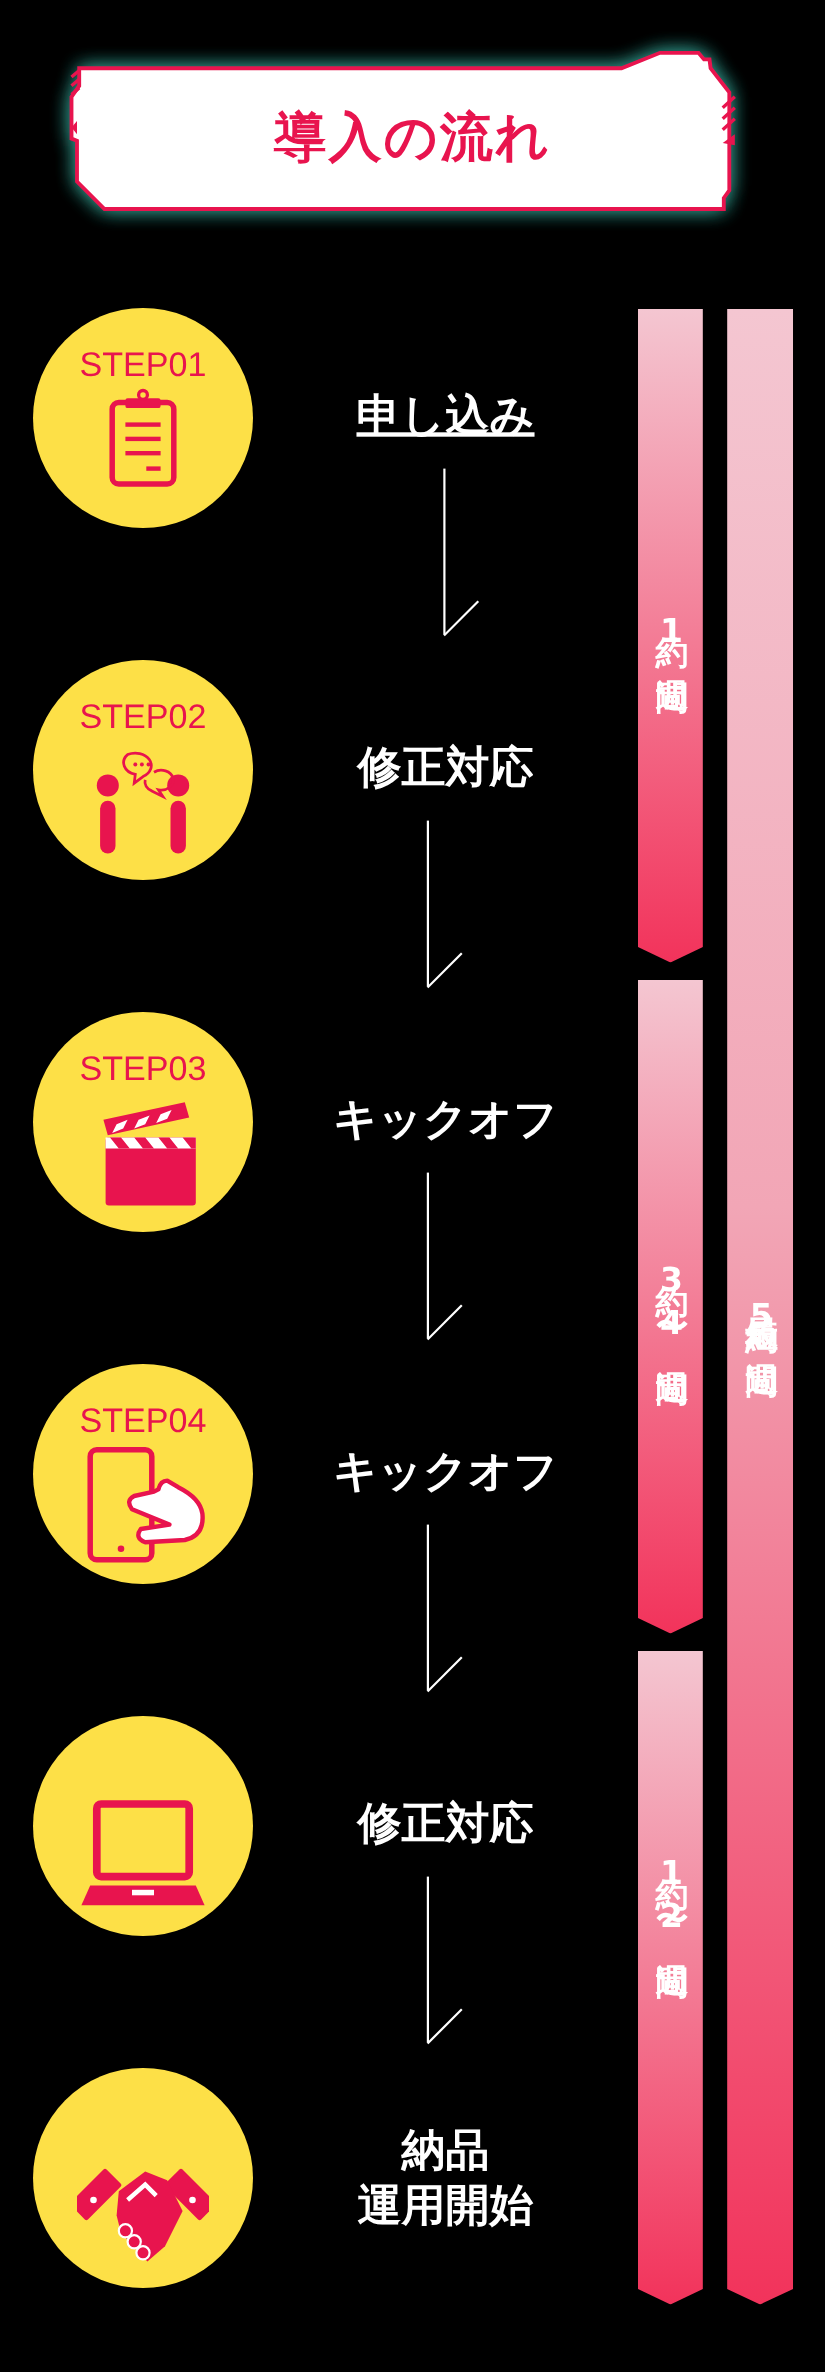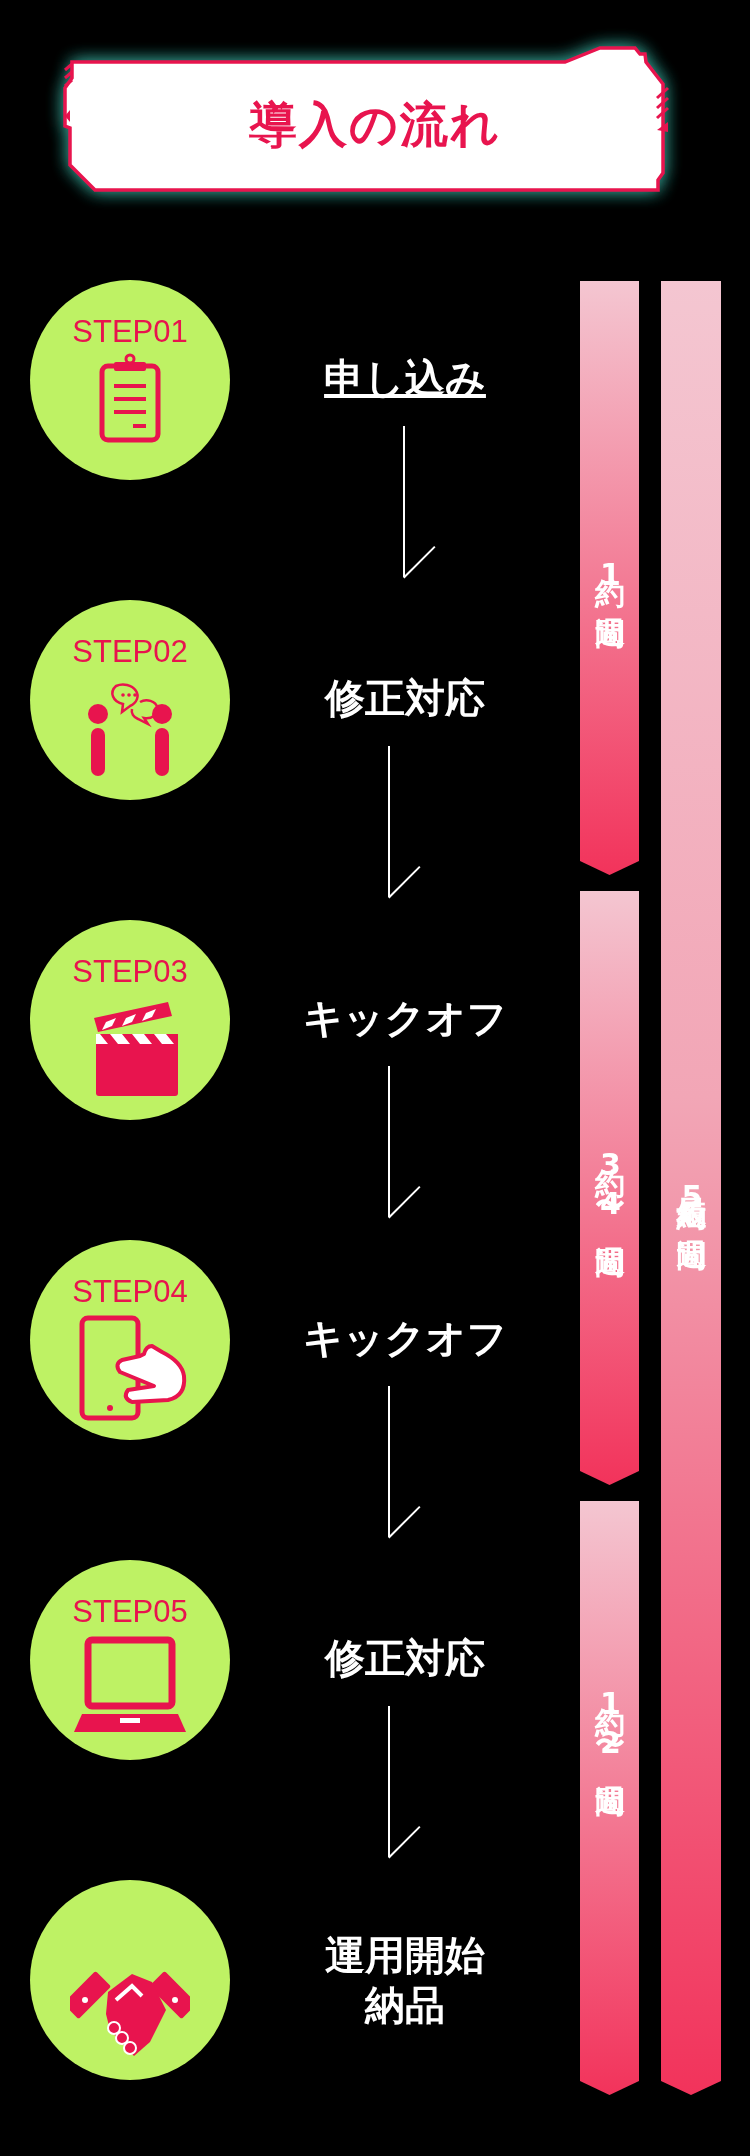--- a/index.html
+++ b/index.html
@@ -13,21 +13,21 @@
     position: absolute; left: 0; top: 0; width: 630px; height: 150px;
     display: flex; align-items: center; justify-content: center;
     color: #e8144e; font-size: 48px; font-weight: bold; letter-spacing: 2px;
     padding-top: 4px;
   }
 
   
   .step { position: absolute; left: 0; width: 560px; }
   .circle {
     position: absolute; left: 30px; top: 0; width: 200px; height: 200px;
-    border-radius: 50%; background: #bef264;
+    border-radius: 50%; background: #fde047;
   }
   .step-num {
     position: absolute; left: 0; top: 34px; width: 200px; text-align: center;
     color: #e8144e; font-family: "Liberation Sans", sans-serif; font-size: 31px; font-weight: 400;
     letter-spacing: 0px;
   }
   .step-icon { position: absolute; left: 40px; top: 72px; width: 120px; height: 110px; }
   .step-label {
     position: absolute; left: 270px; width: 270px; text-align: center;
     color: #fff; font-size: 40px; font-weight: bold; line-height: 50px;
@@ -148,21 +148,20 @@
   </div>
   <div class="step-label" style="top:73px;">キックオフ</div>
 </div>
 <div class="connector" style="left:388px; top:1386px;">
   <div class="vline" style="height:151px;"></div>
   <div class="diag" style="top:151px;"></div>
 </div>
 
 <div class="step" style="top:1560px;">
   <div class="circle">
-    <div class="step-num">STEP05</div>
     <svg class="step-icon" viewBox="0 0 120 110">
       <rect x="18" y="8" width="84" height="66" rx="4" fill="none" stroke="#e8144e" stroke-width="7"></rect>
       <path d="M12 82 L108 82 L116 100 L4 100 Z" fill="#e8144e"></path>
       <rect x="50" y="86" width="20" height="5" fill="#fff"></rect>
     </svg>
   </div>
   <div class="step-label" style="top:73px;">修正対応</div>
 </div>
 <div class="connector" style="left:388px; top:1706px;">
   <div class="vline" style="height:151px;"></div>
@@ -177,22 +176,22 @@
       <rect x="92" y="20" width="22" height="46" rx="2" transform="rotate(-45 103 43)" fill="#e8144e"></rect>
       <circle cx="105" cy="48" r="3" fill="#fff"></circle>
       <path d="M38 40 L62 22 L82 30 L96 58 L80 90 L64 104 L40 78 L36 62 Z" fill="#e8144e"></path>
       <path d="M46 48 L62 34 L72 44" fill="none" stroke="#fff" stroke-width="4"></path>
       <circle cx="44" cy="76" r="6" fill="#e8144e" stroke="#fff" stroke-width="2"></circle>
       <circle cx="52" cy="86" r="6" fill="#e8144e" stroke="#fff" stroke-width="2"></circle>
       <circle cx="60" cy="96" r="6" fill="#e8144e" stroke="#fff" stroke-width="2"></circle>
     </svg>
   </div>
   <div class="step-label" style="top:50px;">
+    <div>納品</div>
     <div>運用開始</div>
-    <div>納品</div>
   </div>
 </div>
 
 <div class="bar" style="left:580px; top:281px; width:59px; height:594px;">
   <svg width="59" height="594" viewBox="0 0 59 594">
     <defs>
       <linearGradient id="g1" x1="0" y1="0" x2="0" y2="1">
         <stop offset="0" stop-color="#f4c6d1"></stop>
           <stop offset="1" stop-color="#f2335b"></stop>
       </linearGradient>

